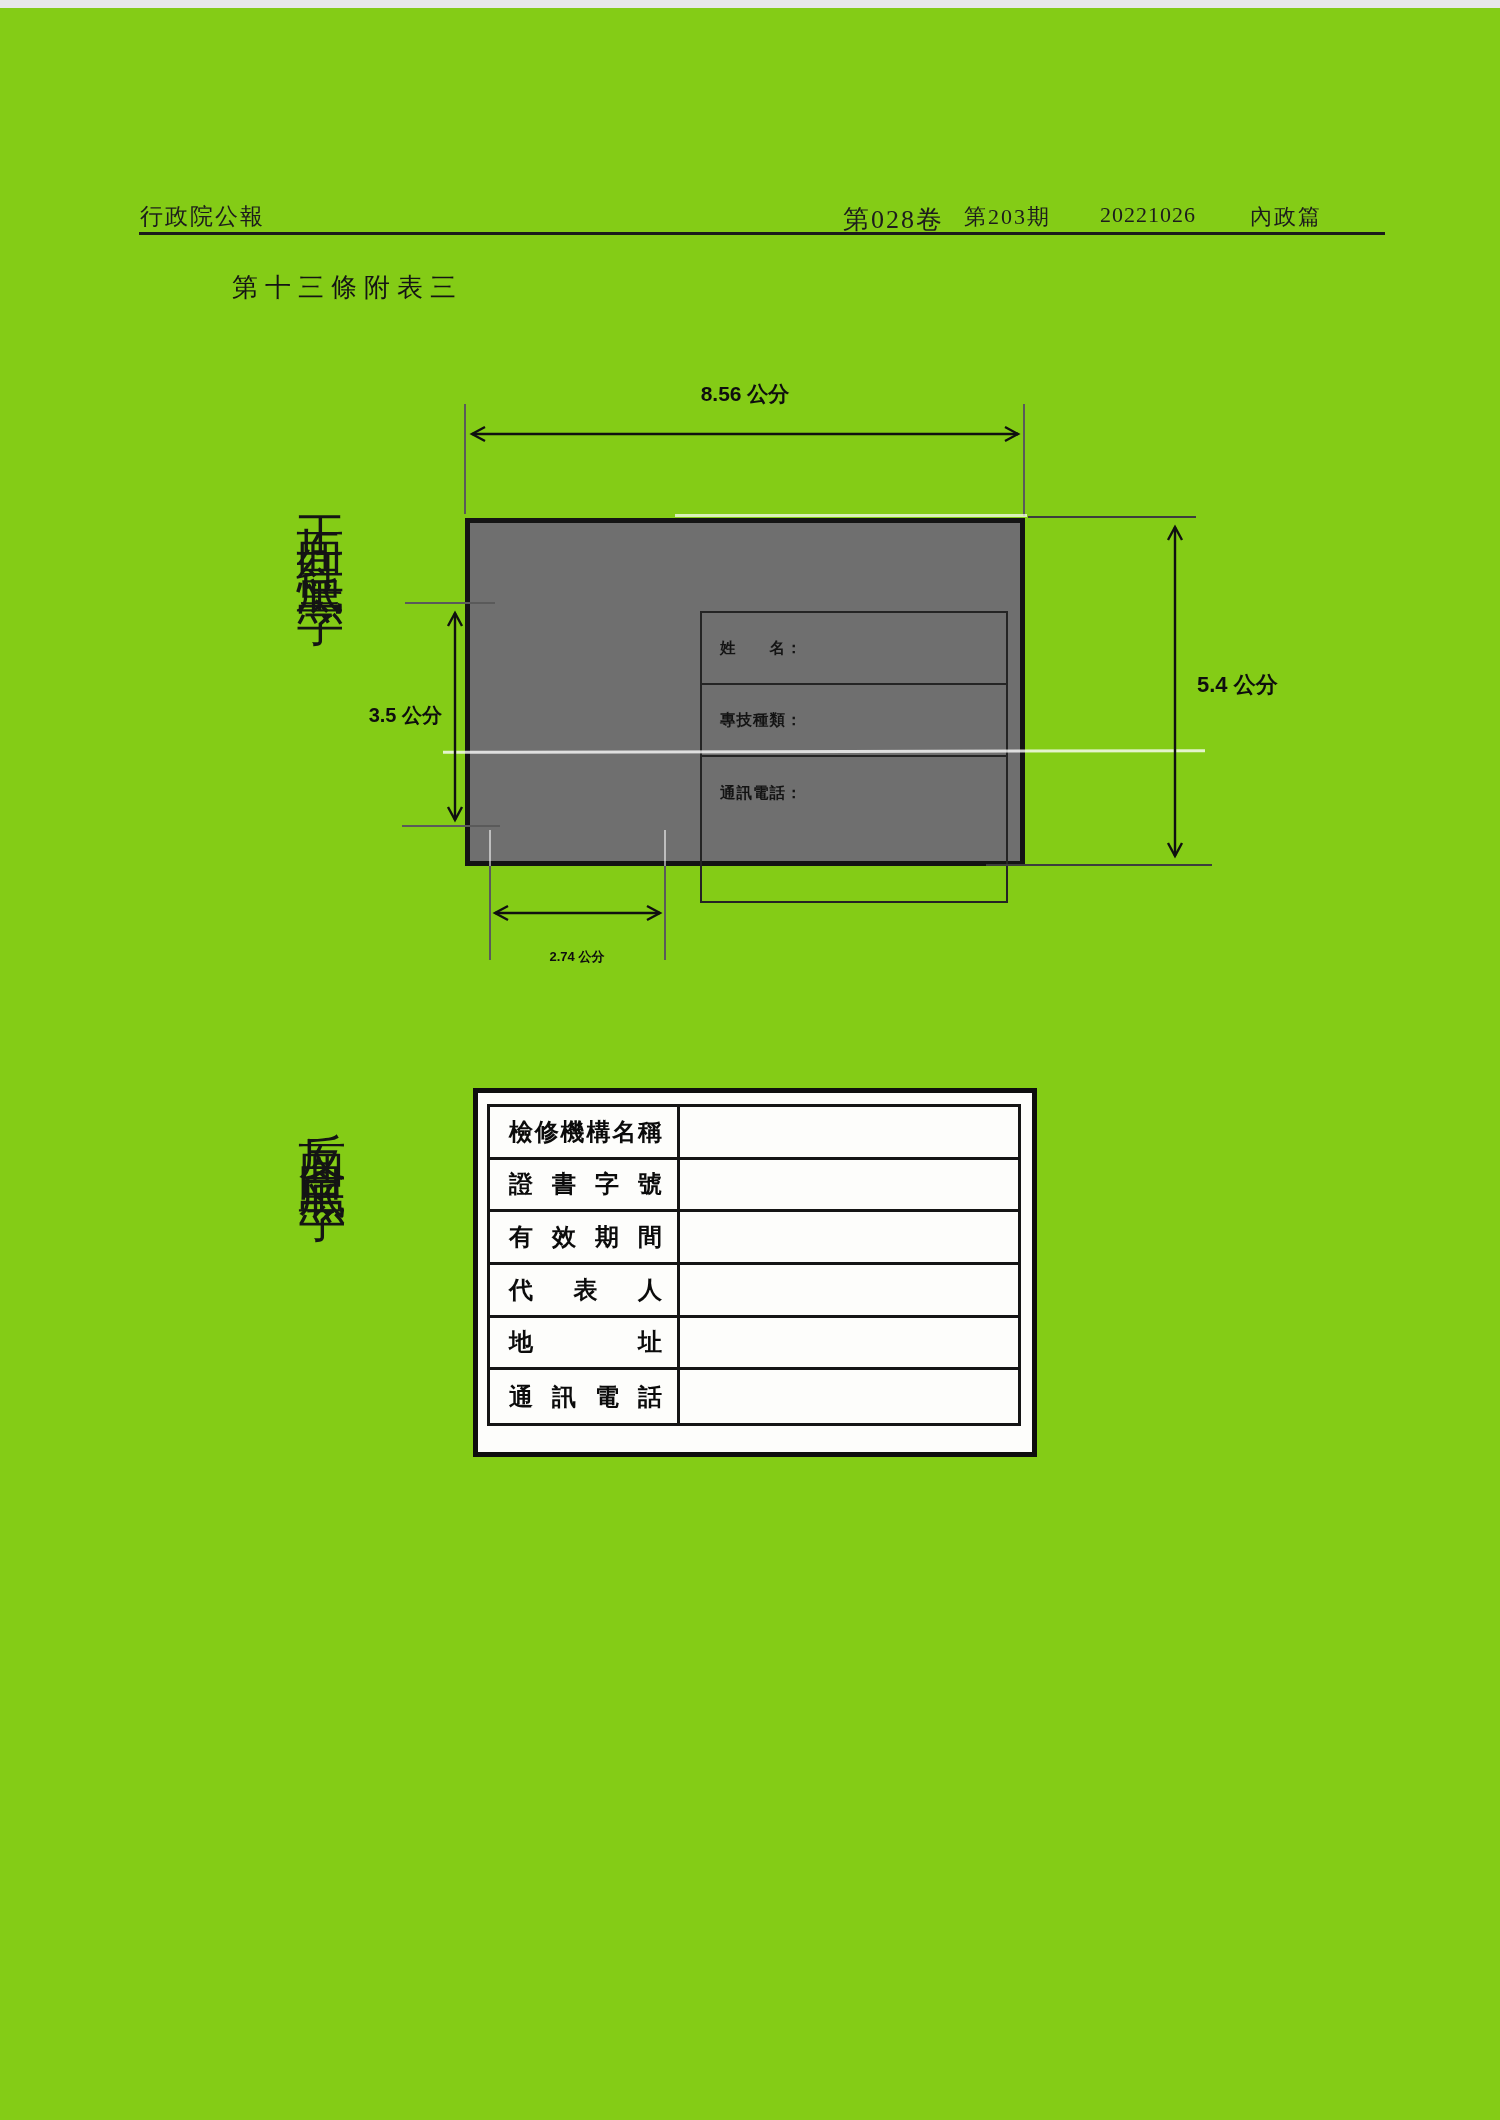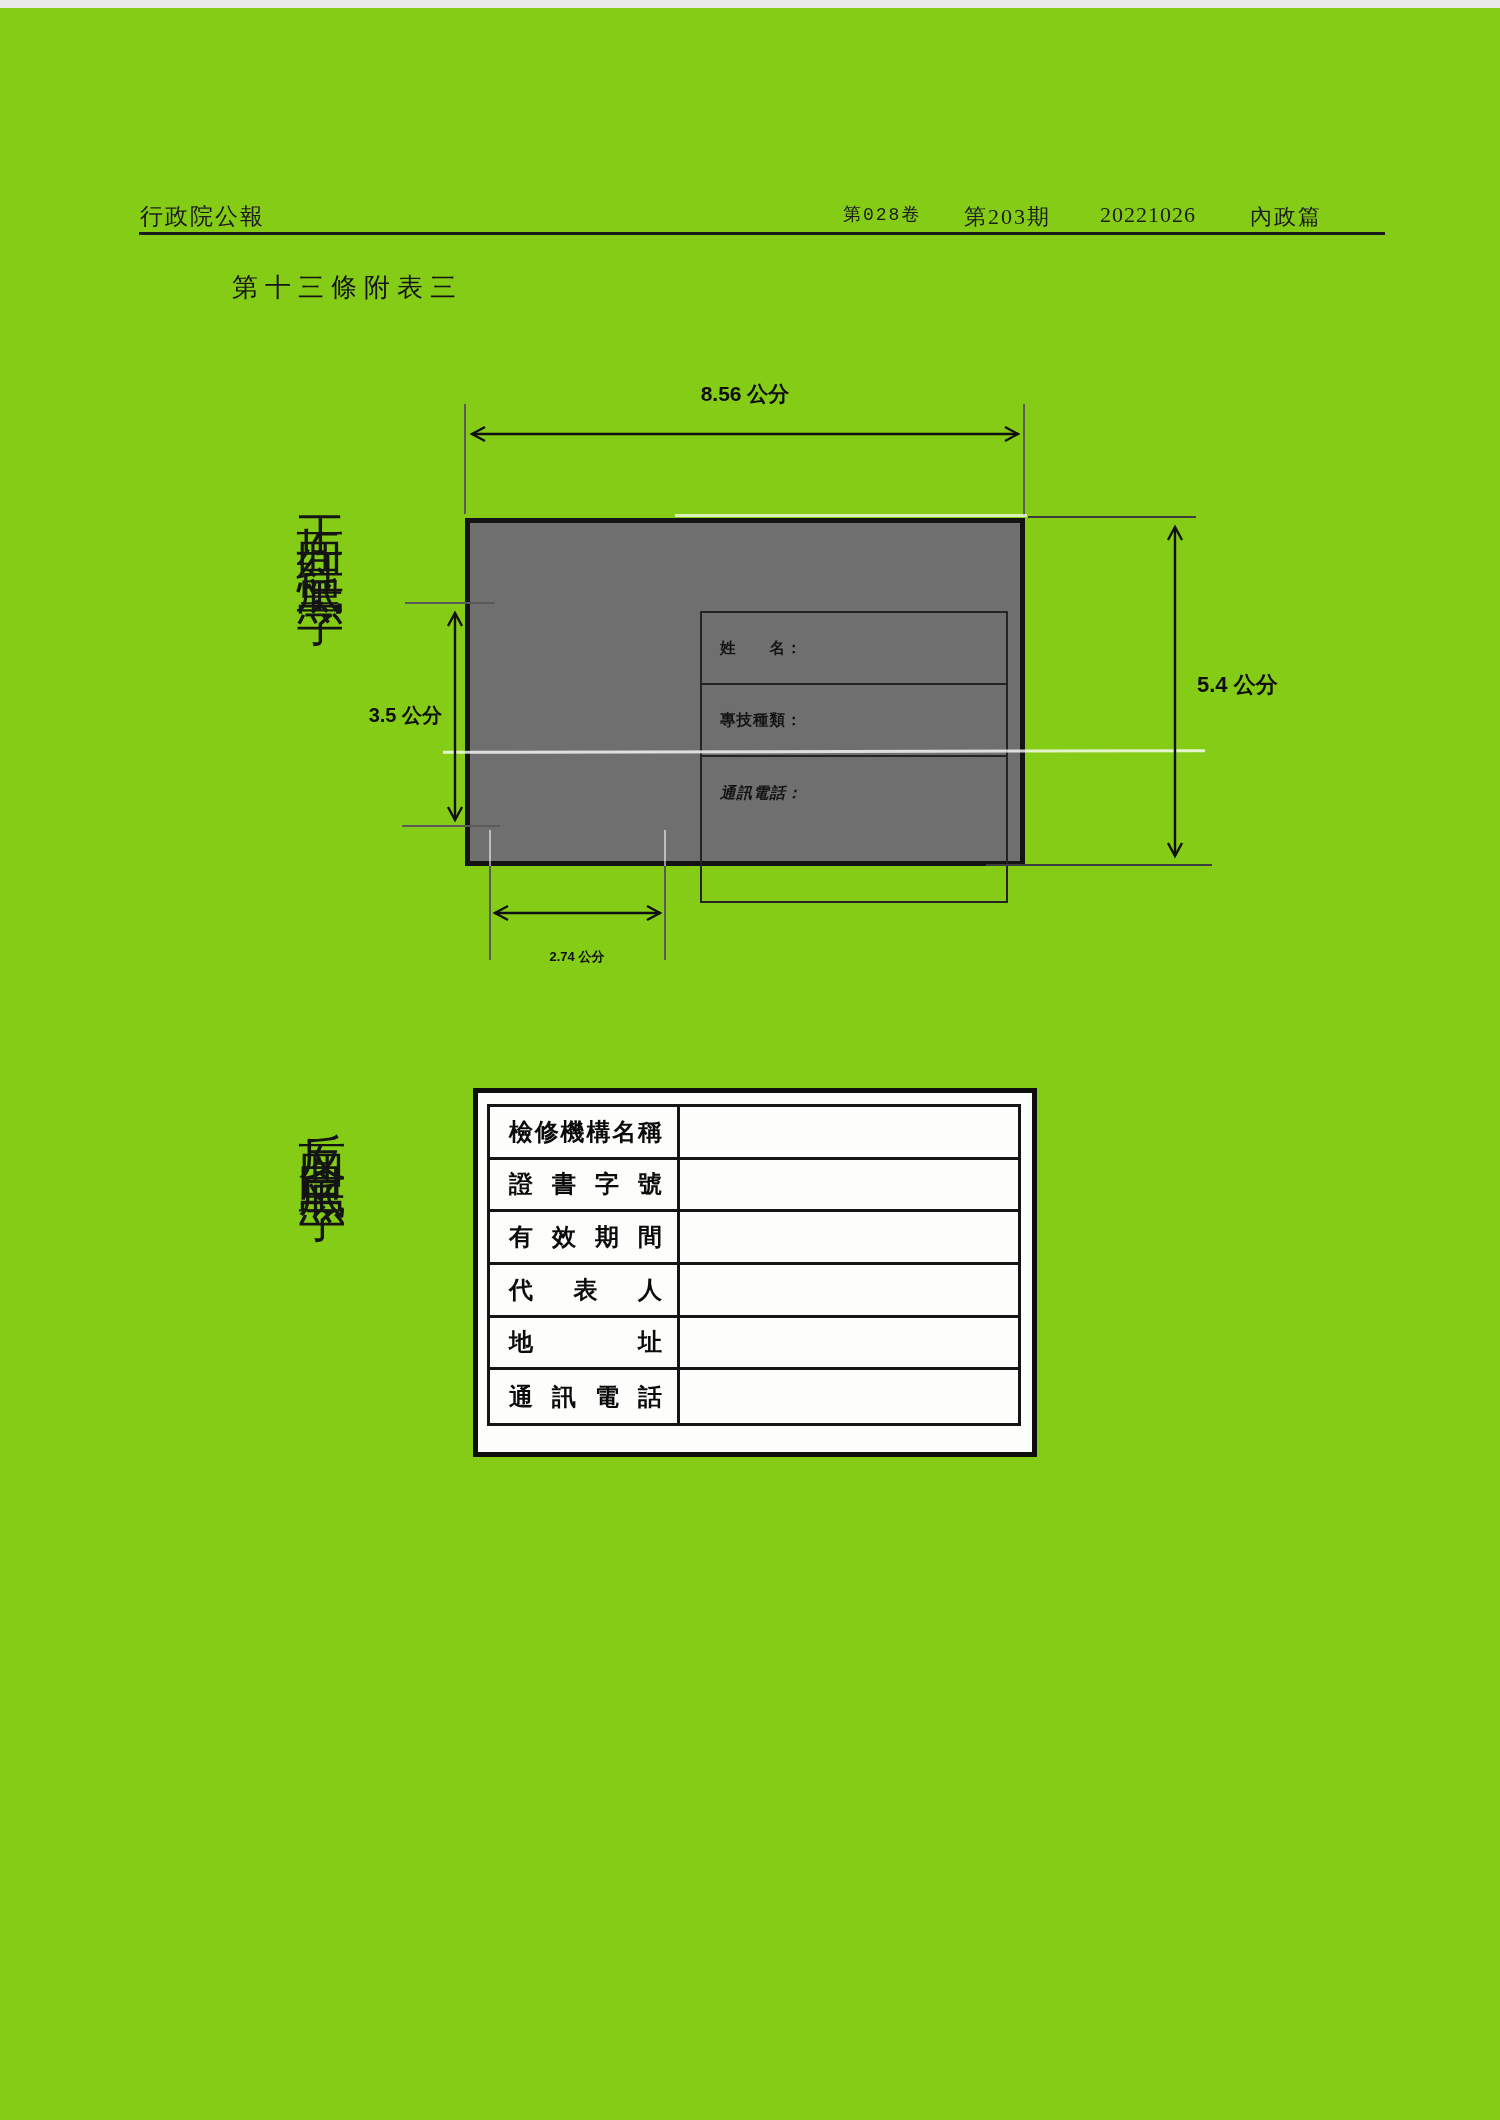--- a/index.html
+++ b/index.html
@@ -54,21 +54,21 @@
   .photo-line{font-size:17px;letter-spacing:4px;color:#1a1a1a;white-space:nowrap;}
   .fields-box{
     position:absolute;left:230px;top:88px;width:308px;height:292px;
     border:2px solid #242424;box-sizing:border-box;
     display:grid;grid-template-rows:repeat(4,1fr);
   }
   .field-row{
     display:flex;align-items:center;padding-left:18px;
     border-bottom:2px solid #242424;box-sizing:border-box;
   }
-  .field-row:last-child{border-bottom:none;font-style:italic;}
+  .field-row:last-child{border-bottom:none;}
   .field-label{font-size:15.5px;font-weight:bold;color:#131313;letter-spacing:1px;white-space:nowrap;}
 
   .scan-line{background:rgba(255,255,255,.78);transform:rotate(-0.12deg);}
   .border-glint{background:rgba(255,255,255,.7);}
 
   
   .back-outer{
     background:#fdfdfb;border:5px solid #0e0e0e;box-sizing:border-box;
   }
   .back-table{
@@ -85,21 +85,21 @@
     font-size:24px;font-weight:bold;color:#0b0b0b;
   }
   .bt-value{flex:1;}
 </style>
 </head>
 <body>
 
 <div class="page">
 
   <div class="abs hdr-text" style="left:140px;top:193px;">行政院公報</div>
-  <div class="abs hdr-text" style="left:843px;top:194px;font-size:18px;font-family:Liberation Mono, monospace;">第028卷</div>
+  <div class="abs hdr-text" style="left:843px;top:194px;font-size:26px;">第028卷</div>
   <div class="abs hdr-text" style="left:964px;top:194px;font-size:22px;">第203期</div>
   <div class="abs hdr-text" style="left:1100px;top:194px;font-size:22px;letter-spacing:1px;">20221026</div>
   <div class="abs hdr-text" style="left:1250px;top:194px;font-size:22px;">內政篇</div>
   <div class="abs hdr-rule" style="left:139px;top:224px;width:1246px;"></div>
 
   <div class="abs doc-title" style="left:232px;top:262px;">第十三條附表三</div>
 
   <div class="abs side-note" style="left:296px;top:470px;">正面紅底黑字</div>
 
   <div class="abs dim-label" style="left:620px;top:372px;width:250px;text-align:center;font-size:21px;">8.56 公分</div>

